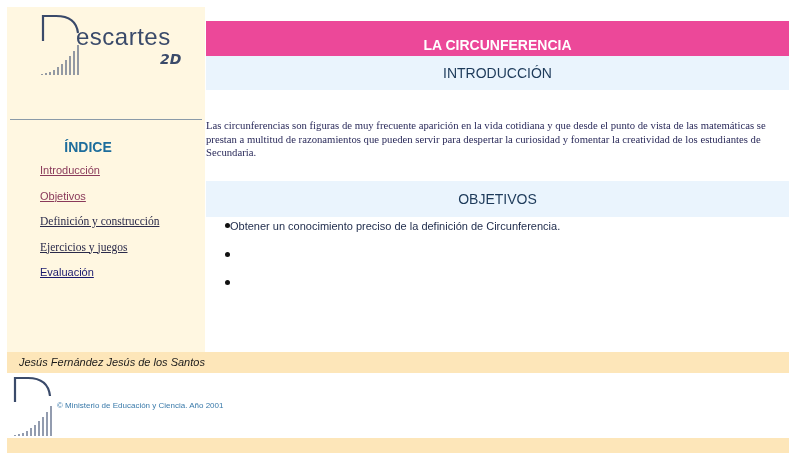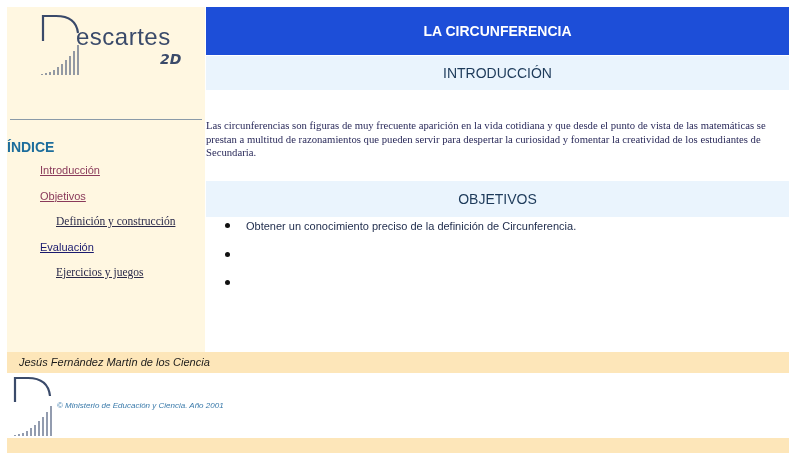--- a/index.html
+++ b/index.html
@@ -4,41 +4,41 @@
 <style>
   html, body { margin:0; padding:0; background:#ffffff; }
   body { width:800px; height:457px; position:relative; overflow:hidden; font-family:"Liberation Sans", sans-serif; }
   .sidebar { position:absolute; left:7px; top:7px; width:198px; height:345px; background:#fff7e1; }
   .logo-wrap { position:absolute; left:27px; top:4px; width:160px; height:70px; }
   .logo-wrap svg { position:absolute; left:0; top:0; }
   .logo-text { position:absolute; left:36px; top:12px; font-family:"Liberation Sans", sans-serif; font-size:24px; color:#3a4a6a; letter-spacing:0.5px;margin-left:6px; }
   .logo-2d { position:absolute; left:126px; top:40px; font-family:"DejaVu Sans", sans-serif; font-weight:bold; font-size:14px; color:#3a4a6a;font-style:italic; }
   .subtitle { position:absolute; left:0; width:198px; top:80px; text-align:center; font-style:italic; font-size:14px; color:#2a6e9a; }
   .divider { position:absolute; left:3px; width:192px; top:112px; height:0; border-top:1px solid #8a9aa8; }
-  .indice { position:absolute; left:0; width:162px; top:132px; text-align:left; font-weight:bold; font-size:14px; color:#1d6d9c; }
+  .indice { position:absolute; left:0; width:162px; top:132px; text-align:center; font-weight:bold; font-size:14px; color:#1d6d9c; }
   .menu { position:absolute; left:33px; top:157px; margin:0; padding:0; list-style:none; }
   .menu li { height:25.5px; font-size:11px; }
   .menu a { text-decoration:underline; }
   .m-sans { font-family:"Liberation Sans", sans-serif; }
   .m-serif { font-family:"Liberation Serif", serif; font-size:11.5px; }
   .c-visited { color:#8a3a5a; }
-  .c-dark { color:#2a2a4a;margin-left:16px; }
+  .c-dark { color:#2a2a4a; }
   .c-blue { color:#1a1a6e; }
-  .header { position:absolute; left:206px; top:7px; width:583px; height:48px; background:#1d4ed8; color:#fff; font-weight:bold; font-size:14px; text-align:center; line-height:48px; }
+  .header { position:absolute; left:206px; top:21px; width:583px; height:48px; background:#ec4899; color:#fff; font-weight:bold; font-size:14px; text-align:center; line-height:48px; }
   .band { position:absolute; left:206px; width:583px; background:#eaf4fd; color:#1d3a5a; font-size:14px; text-align:center; }
   .intro-band { top:56px; height:34px; line-height:34px; }
   .obj-band { top:181px; height:36px; line-height:36px; }
   .intro-text { position:absolute; left:206px; top:119px; width:588px; font-family:Liberation Serif, serif; font-size:10.7px; line-height:13.5px; color:#2a2a5a; }
   .obj-list { position:absolute; left:206px; top:218px; margin:0; padding:0; list-style:none; }
-  .obj-list li { position:relative; padding-left:40px; height:28.5px; line-height:16px; font-size:11px; color:#1d2a4a; }
+  .obj-list li { position:relative; padding-left:24px; height:28.5px; line-height:16px; font-size:11px; color:#1d2a4a; }
   .obj-list li .bullet { position:absolute; left:19px; top:5px; width:5px; height:5px; border-radius:50%; background:#111; }
   .author-band { position:absolute; left:7px; top:352px; width:782px; height:21px; background:#fde6b9; }
   .author { position:absolute; left:12px; top:4px; font-style:italic; font-size:11px; color:#1a1a1a; }
   .foot-logo { position:absolute; left:12px; top:376px; }
-  .copyright { position:absolute; left:57px; top:401px; font-size:8px; color:#3a7aaa;font-style:italic; }
+  .copyright { position:absolute; left:57px; top:401px; font-size:8px; color:#3a7aaa; }
   .bottom-band { position:absolute; left:7px; top:438px; width:782px; height:15px; background:#fde6b9; }
 </style>
 </head>
 <body>
 
 <div class="sidebar">
   <div class="logo-wrap">
     <svg width="50" height="70" viewBox="0 0 50 70">
       <path d="M9 30 V5 H22 Q42 5 44 22" fill="none" stroke="#3a4a6a" stroke-width="2.2"></path>
       <g stroke="#4a5a7a" stroke-width="1.2">
@@ -56,39 +56,39 @@
     </svg>
     <span class="logo-text">escartes</span>
     <span class="logo-2d">2D</span>
   </div>
   <div class="divider"></div>
   <div class="indice">ÍNDICE</div>
   <ul class="menu">
     <li><a class="m-sans c-visited">Introducción</a></li>
     <li><a class="m-sans c-visited">Objetivos</a></li>
     <li><a class="m-serif c-dark">Definición y construcción</a></li>
+    <li><a class="m-serif c-dark">Ejercicios y juegos</a></li>
     <li><a class="m-sans c-blue">Evaluación</a></li>
-    <li><a class="m-serif c-dark">Ejercicios y juegos</a></li>
   </ul>
 </div>
 
 <div class="header">LA CIRCUNFERENCIA</div>
 
 <div class="band intro-band">INTRODUCCIÓN</div>
 <div class="intro-text">Las circunferencias son figuras de muy frecuente aparición en la vida cotidiana y que desde el punto de vista de las matemáticas se prestan a multitud de razonamientos que pueden servir para despertar la curiosidad y fomentar la creatividad de los estudiantes de Secundaria.</div>
 
 <div class="band obj-band">OBJETIVOS</div>
 <ul class="obj-list">
   <li><span class="bullet"></span><span>Obtener un conocimiento preciso de la definición de Circunferencia.</span></li>
   <li><span class="bullet"></span></li>
   <li><span class="bullet"></span></li>
 </ul>
 
 <div class="author-band">
-  <span class="author">Jesús Fernández Martín de los Ciencia</span>
+  <span class="author">Jesús Fernández Jesús de los Santos</span>
 </div>
 
 <svg class="foot-logo" width="44" height="62" viewBox="0 0 44 62">
   <path d="M3 26 V2 H16 Q36 2 38 20" fill="none" stroke="#3a4a6a" stroke-width="2.2"></path>
   <g stroke="#4a5a7a" stroke-width="1.2">
     <line x1="3" y1="59" x2="3" y2="60"></line>
     <line x1="7" y1="58" x2="7" y2="60"></line>
     <line x1="11" y1="57" x2="11" y2="60"></line>
     <line x1="15" y1="55" x2="15" y2="60"></line>
     <line x1="19" y1="52" x2="19" y2="60"></line>

